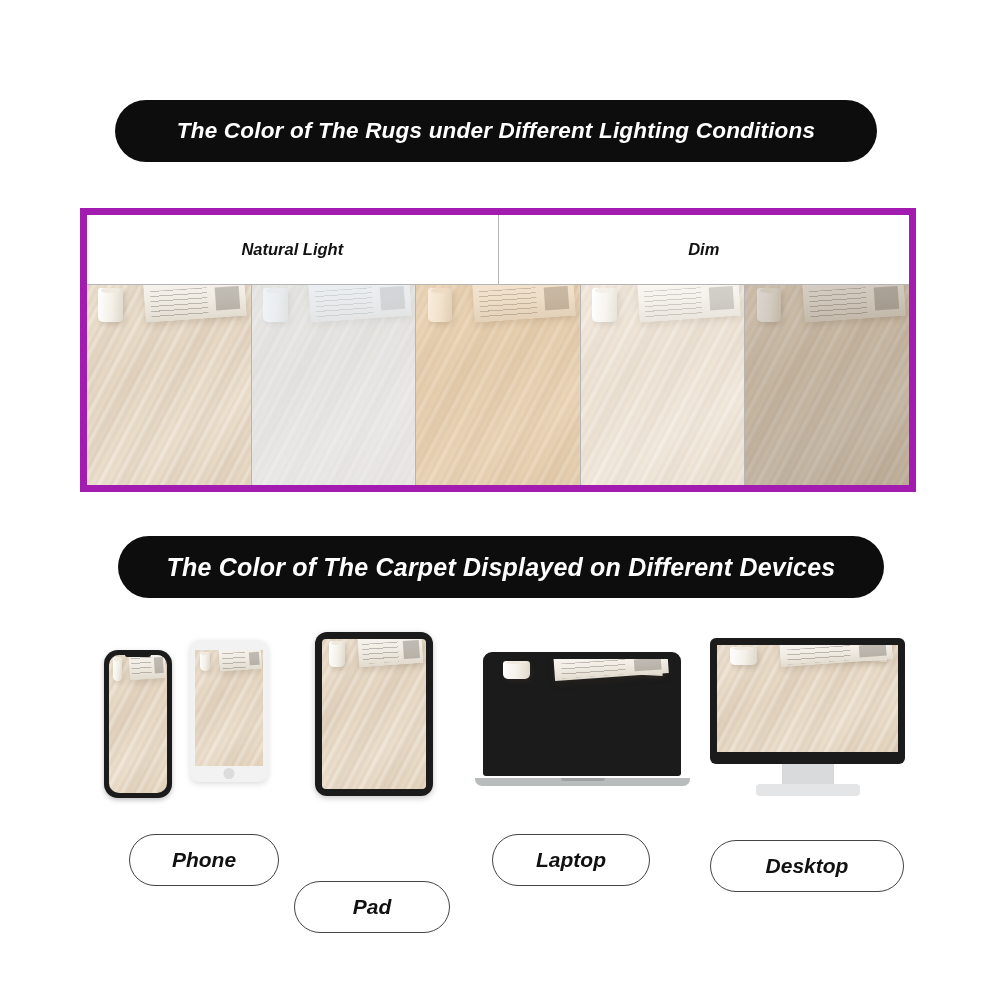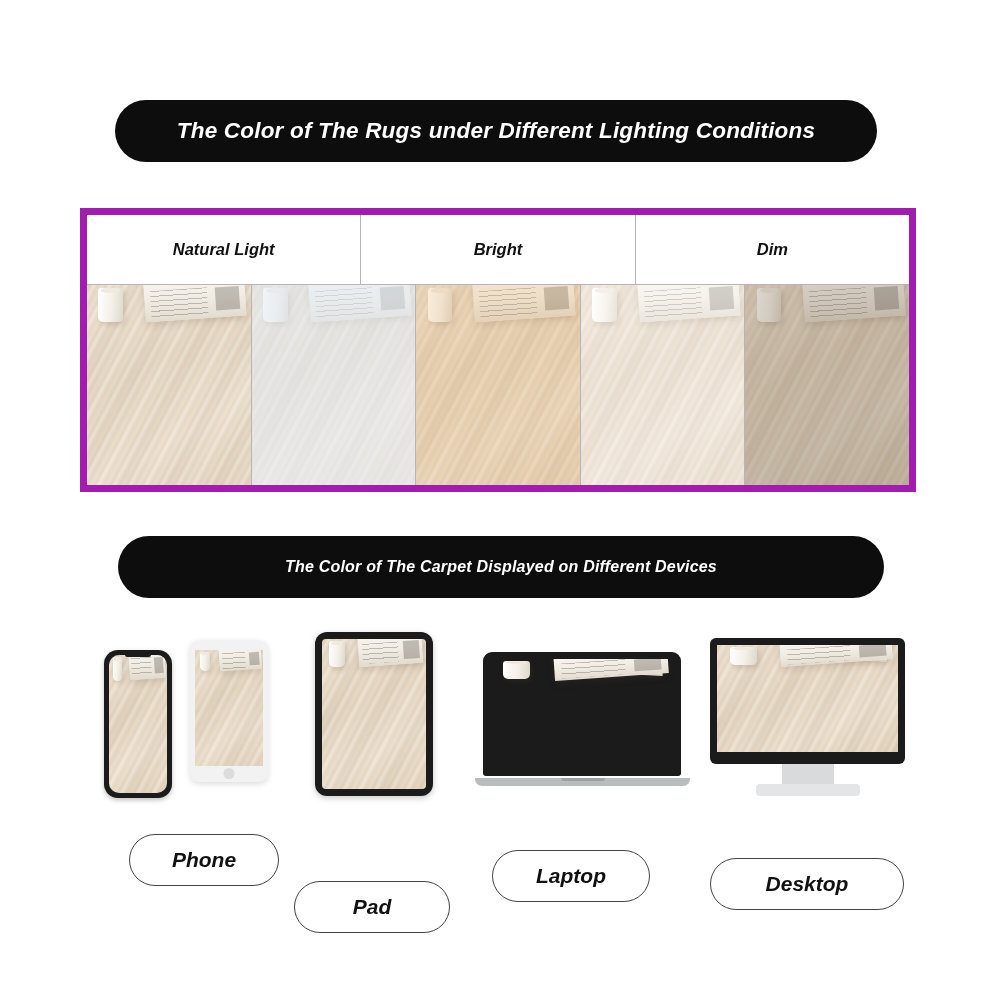--- a/index.html
+++ b/index.html
@@ -34,21 +34,21 @@
     width: 762px;
     height: 62px;
     font-size: 22.5px;
     text-align: right;
   }
   #pill-devices {
     left: 118px;
     top: 536px;
     width: 766px;
     height: 62px;
-    font-size: 16px;
+    font-size: 25px;
   }
 
   
   #lighting-table {
     position: absolute;
     left: 80px;
     top: 208px;
     width: 836px;
     border: 7px solid #a21caf;
     box-sizing: border-box;
@@ -375,38 +375,35 @@
     display: flex;
     align-items: center;
     justify-content: center;
     font-style: italic;
     font-weight: bold;
     font-size: 21px;
     color: #111111;
   }
   #label-phone   { left: 129px; top: 834px; width: 148px; }
   #label-pad     { left: 294px; top: 881px; width: 154px; }
-  #label-laptop  { left: 492px; top: 834px; width: 156px; margin-top: 16px; }
-  #label-desktop { left: 710px; top: 858px; width: 192px; }
+  #label-laptop  { left: 492px; top: 834px; width: 156px; }
+  #label-desktop { left: 710px; top: 840px; width: 192px; }
 </style>
 </head>
 <body>
 
 <div class="pill" id="pill-lighting">
   <span>The Color of The Rugs under Different Lighting Conditions</span>
 </div>
 
 <div id="lighting-table">
 
   <div class="table-row">
     <div class="header-cell">
       <span>Natural Light</span>
-    </div>
-    <div class="header-cell">
-      <span>Bright</span>
     </div>
     <div class="header-cell">
       <span>Dim</span>
     </div>
   </div>
 
   <div class="table-row">
 
     <div class="swatch-cell">
       <div class="rug light-natural">

